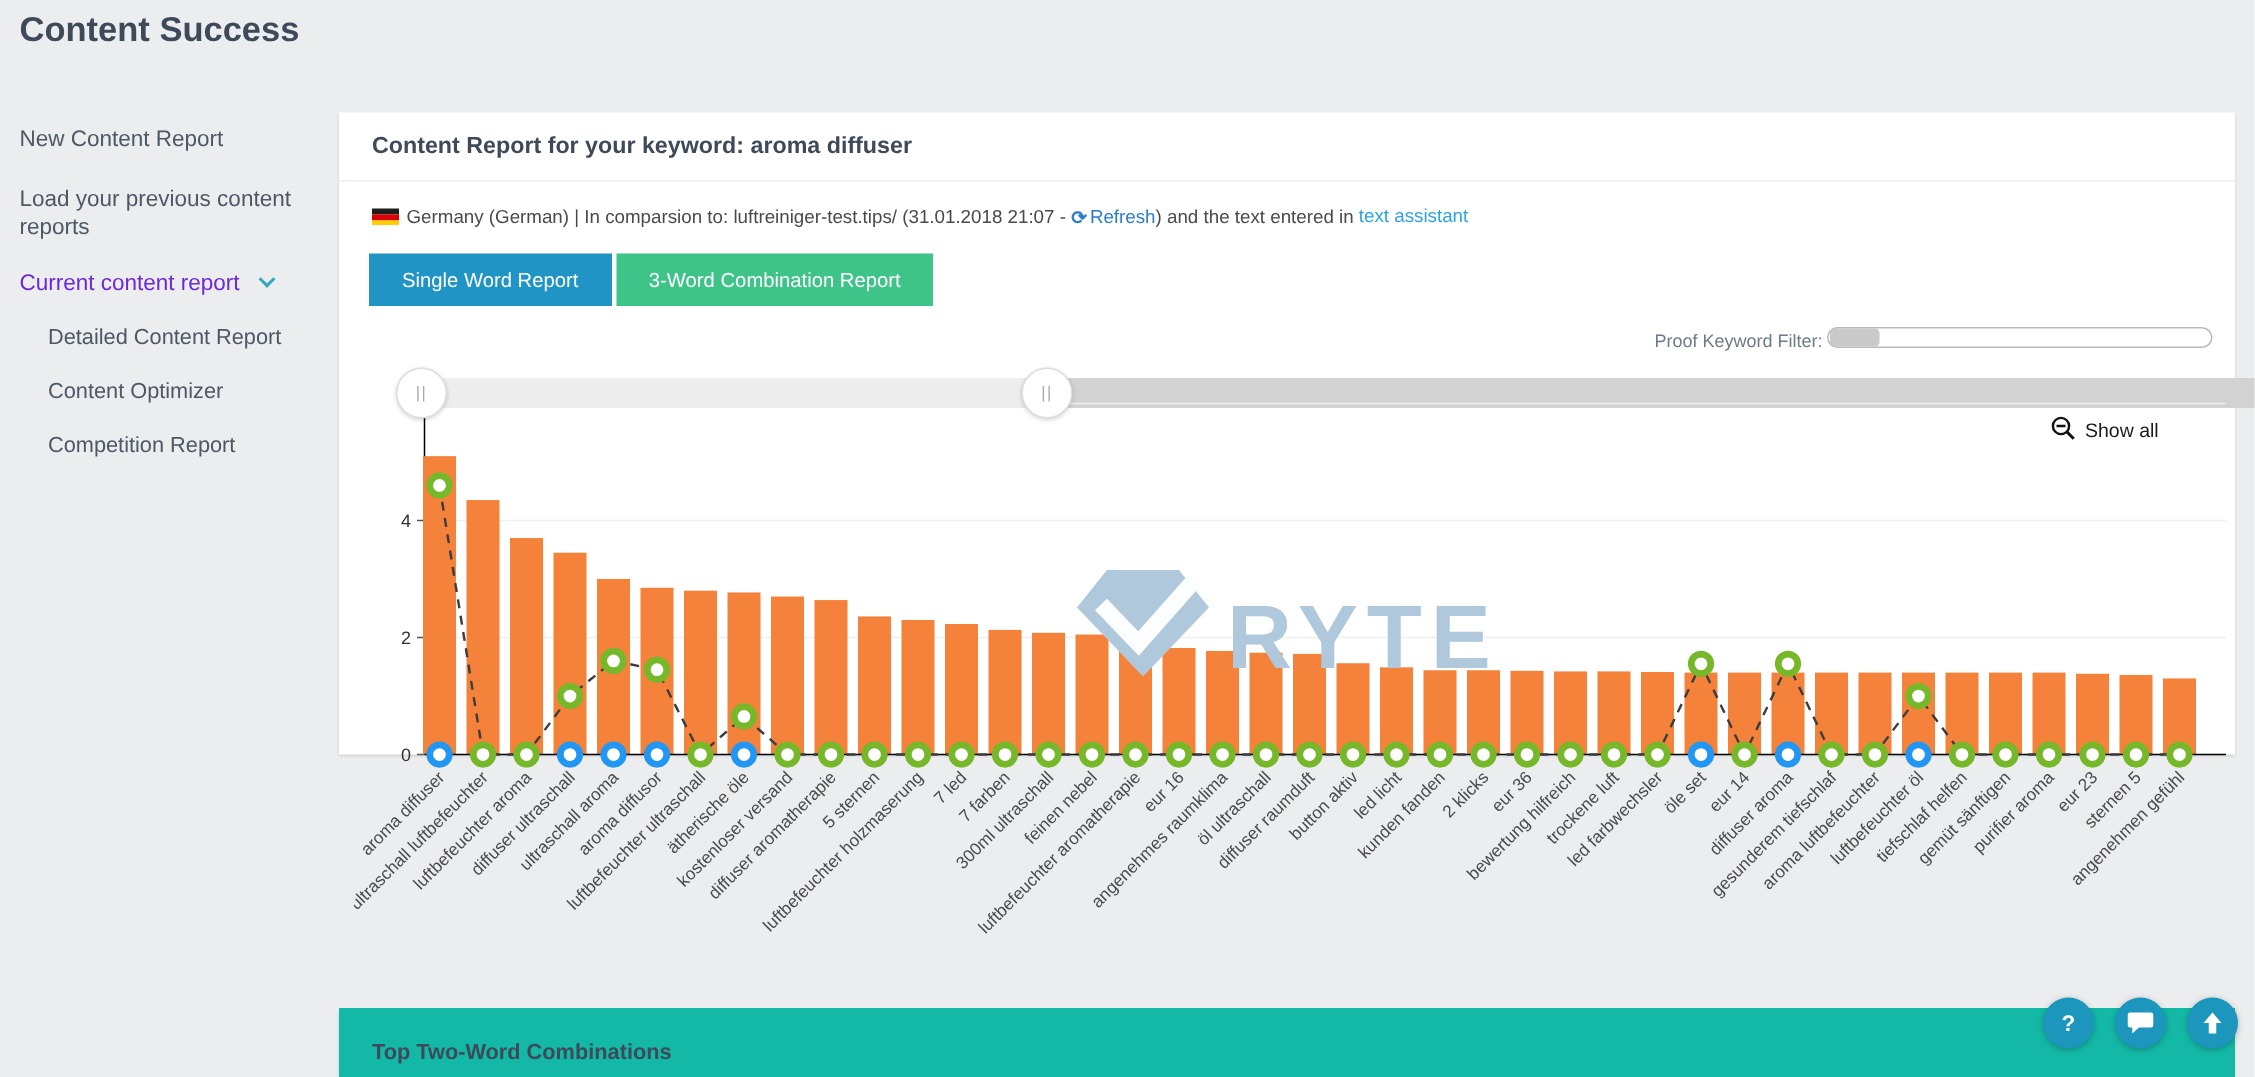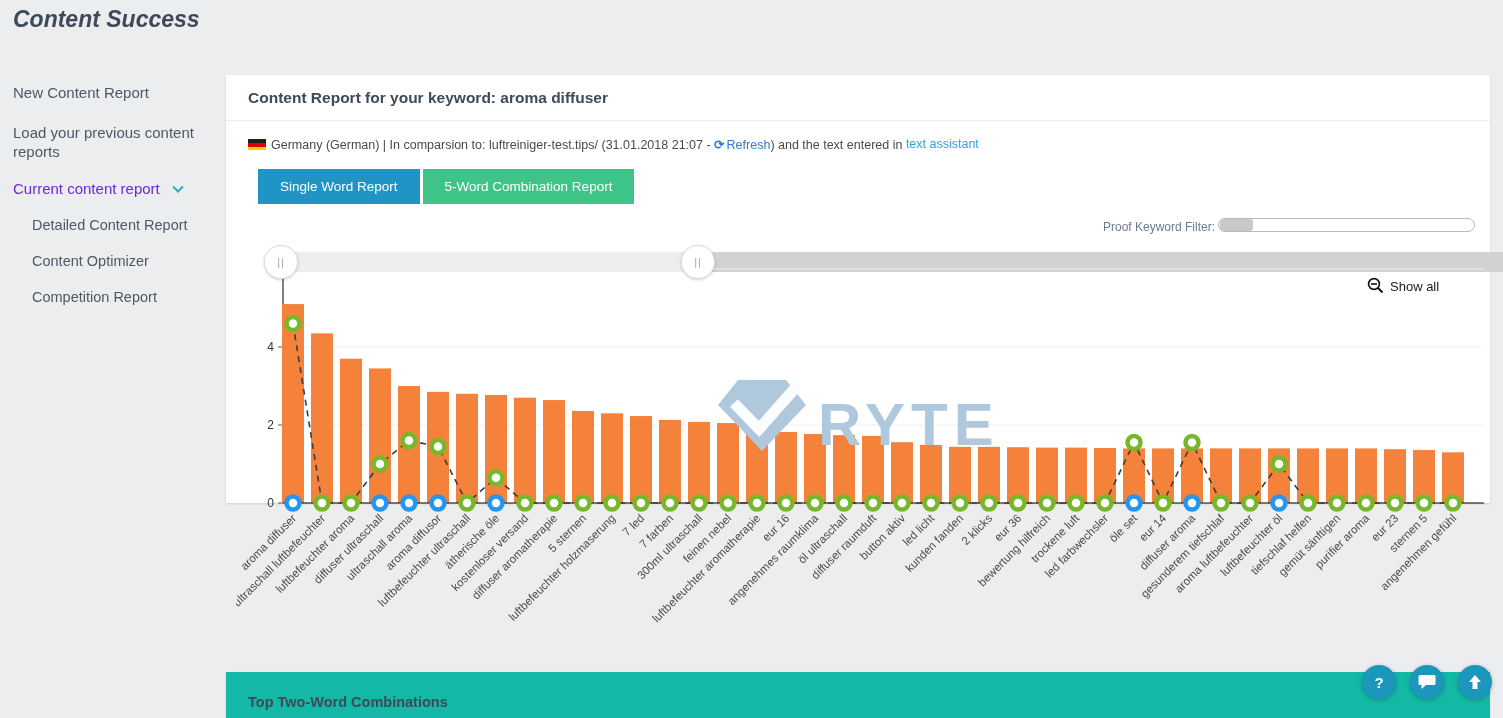--- a/index.html
+++ b/index.html
@@ -1,21 +1,21 @@
 <!DOCTYPE html>
 <html><head>
 <meta charset="utf-8">
 <style>
   * { margin:0; padding:0; box-sizing:border-box; }
   html,body { width:1503px; height:718px; }
   body {
     position:relative; background:#ECEDEF; overflow:hidden;
     font-family:"Liberation Sans", sans-serif; color:#3E4A59;
   }
-  .page-title { position:absolute; left:13px; top:6px; font-size:23px; font-weight:700; color:#3E4A59;font-style:italic; }
+  .page-title { position:absolute; left:13px; top:6px; font-size:23px; font-weight:700; color:#3E4A59; }
 
   
   .side-item { position:absolute; left:13px; font-size:15px; color:#4D5866; cursor:pointer; }
   .side-item.wrap { width:196px; line-height:19px; }
   .side-item.active { color:#6d28d9; }
   .side-sub { position:absolute; left:32px; font-size:14.5px; color:#4D5866; cursor:pointer;text-align:center; }
   .chev { display:inline-block; width:8px; height:8px; border-right:2px solid #2FA9BE; border-bottom:2px solid #2FA9BE; transform:rotate(45deg) translate(-2px,-2px); margin-left:14px; }
 
   
   .card { position:absolute; left:226px; top:75px; width:1264px; height:428px; background:#fff; box-shadow:0 1px 2px rgba(0,0,0,.12); }
@@ -24,21 +24,21 @@
 
   .meta { position:absolute; left:22px; top:62px; font-size:12.5px; color:#4A4A4A; white-space:nowrap;text-align:center; }
   .meta span { vertical-align:middle; }
   .flag { display:inline-block; width:18px; height:11px; margin-right:5px; vertical-align:middle; }
   .flag div { height:3.66px; }
   .f-black{background:#1d1d1b;} .f-red{background:#DD0000;} .f-gold{background:#FFCE00;}
   .lnk-refresh { color:#2A7DD1; text-decoration:none; cursor:pointer; }
   .lnk-assist { color:#2EA4DE; text-decoration:none; cursor:pointer; }
   .refresh-ic { color:#2A7DD1; font-weight:700; margin-right:2px; }
 
-  .tabs { position:absolute; left:32px; top:94px; display:flex; gap:3px; }
+  .tabs { position:absolute; left:20px; top:94px; display:flex; gap:3px; }
   .tab-btn { height:35px; line-height:35px; padding:0 22px; font-size:13.5px; color:#fff; border:none; cursor:pointer; font-family:"Liberation Sans", sans-serif; }
   .plus-ic { font-weight:700; margin-right:16px; font-size:15px; }
 
   .filter-label { position:absolute; right:275px; top:145px; font-size:12px; color:#6D7B8A; }
   .filter-slider { position:absolute; left:992px; top:143px; width:257px; height:14px; background:#fff; border:1px solid #B9B9B9; border-radius:8px; cursor:pointer; }
   .filter-handle { position:absolute; left:1px; top:0px; width:33px; height:12px; background:#C9C9C9; border-radius:3px; cursor:grab; }
 
   
   .trk { position:absolute; top:177px; height:20px; }
   .trk-light { left:54px; width:418px; background:#EDEDED; border-radius:10px 0 0 10px; }
@@ -80,21 +80,21 @@
   <div class="meta"><span class="flag"><div class="f-black"></div><div class="f-red"></div><div class="f-gold"></div></span><span>Germany (German)</span>
     <span>| In comparsion to:</span>
     <span>luftreiniger-test.tips/</span>
     <span>(31.01.2018 21:07 -</span>
     <a class="lnk-refresh"><span class="refresh-ic">⟳</span><span>Refresh</span></a><span>) and the text entered in</span>
     <a class="lnk-assist">text assistant</a>
   </div>
 
   <div class="tabs">
     <button class="tab-btn" id="tab0" style="background: rgb(32, 149, 197);">Single Word Report</button>
-    <button class="tab-btn" id="tab1" style="background: rgb(62, 196, 136);">5-Word Combination Report</button>
+    <button class="tab-btn" id="tab1" style="background: rgb(62, 196, 136);">3-Word Combination Report</button>
   </div>
 
   <div class="filter-label">Proof Keyword Filter:</div>
   <div class="filter-slider">
     <div class="filter-handle"></div>
   </div>
 
   <div class="trk trk-light"></div>
   <div class="trk trk-dark"></div>
   <div class="trk-handle" style="left:38px">||</div>

